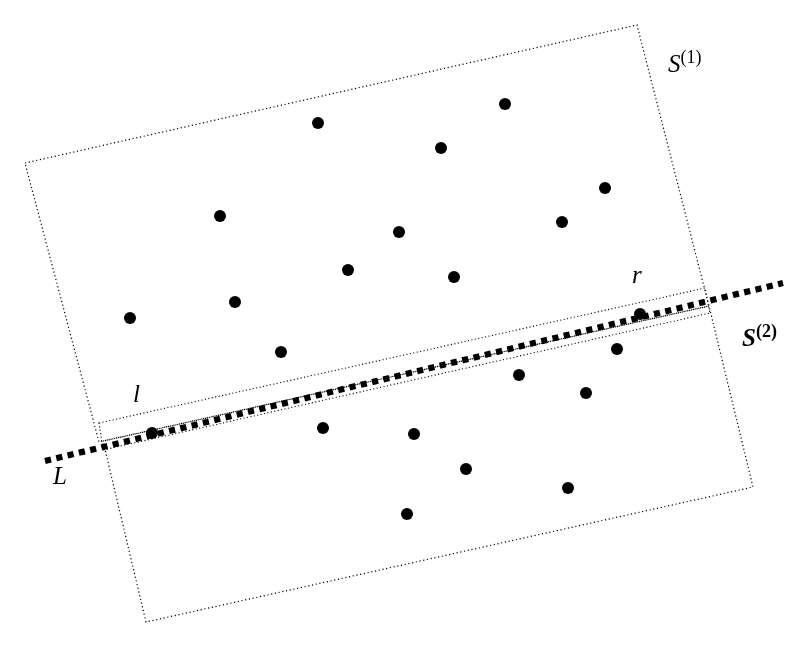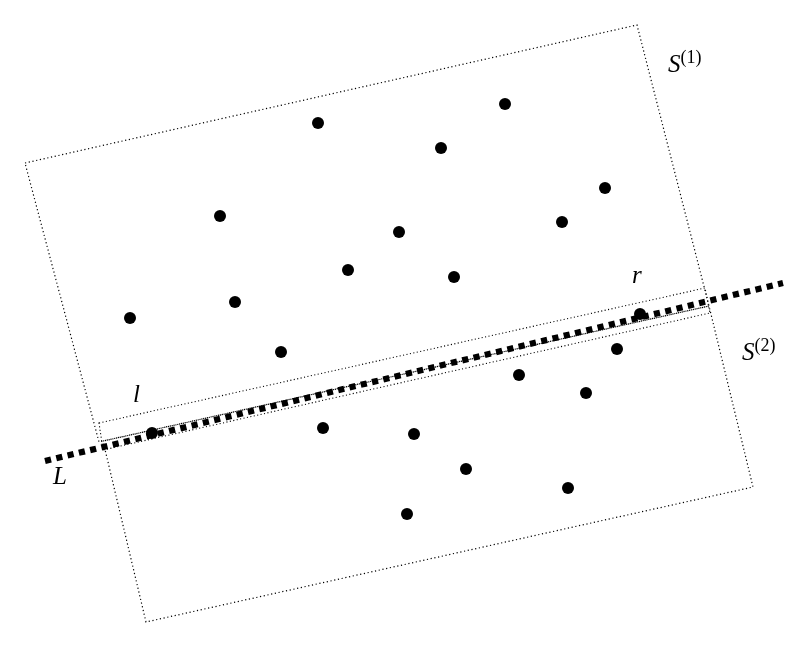--- a/index.html
+++ b/index.html
@@ -87,21 +87,21 @@
         <circle cx="152" cy="433" r="6" fill="#000000"></circle>
         <circle cx="640" cy="314" r="6" fill="#000000"></circle>
       </g>
 
   </svg>
 
   <div class="math-label lbl-S1" style="left: 668px; top: 48px;">
     <span>S</span><span class="sup">(1)</span>
   </div>
 
-  <div class="math-label lbl-S2" style="left: 742px; top: 336px;">
+  <div class="math-label lbl-S2" style="left: 742px; top: 322px; font-weight: bold;">
     <span>S</span><span class="sup">(2)</span>
   </div>
 
   <div class="math-label lbl-r" style="left: 632px; top: 262px;">
     <span>r</span>
   </div>
 
   <div class="math-label lbl-l" style="left: 133px; top: 381px;">
     <span>l</span>
   </div>

